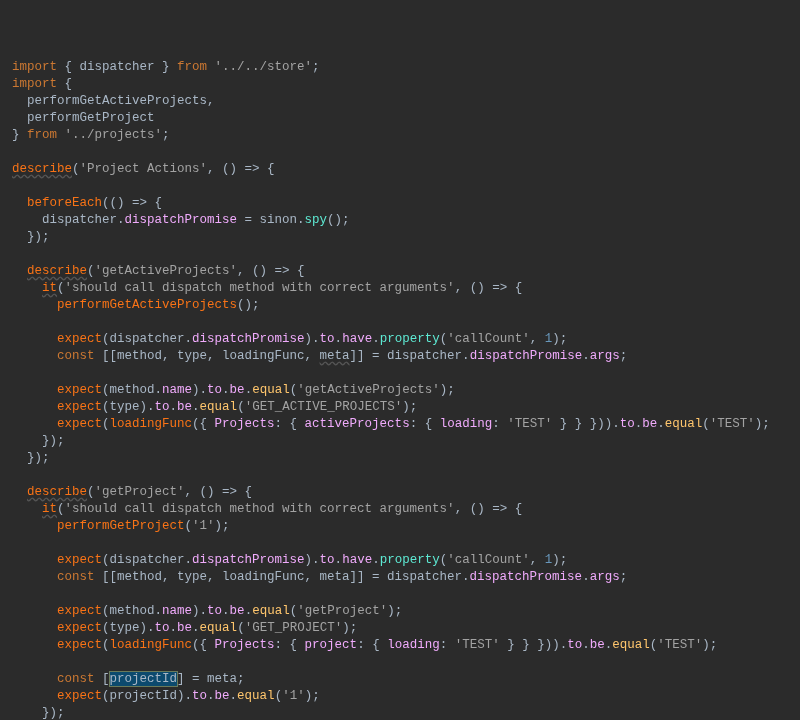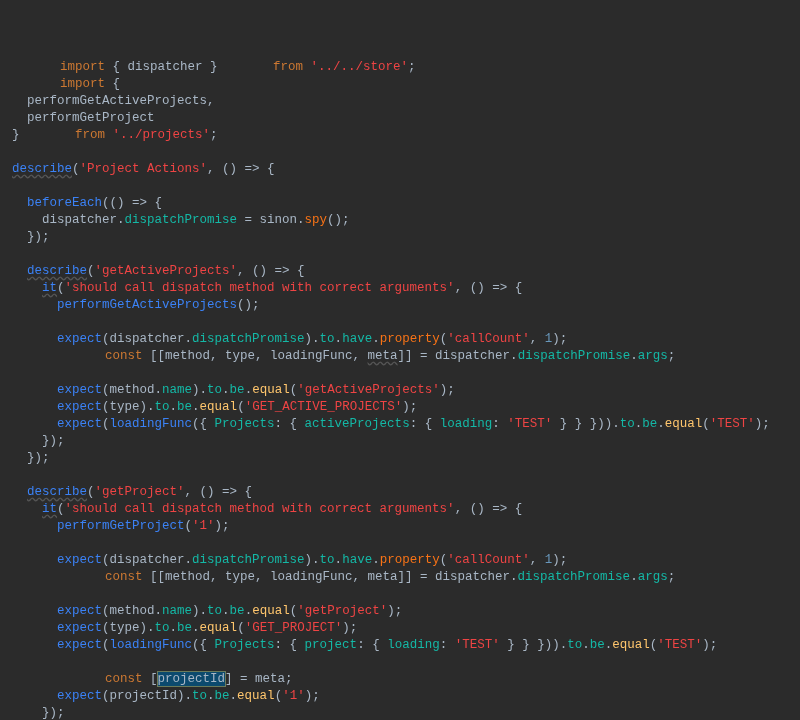--- a/index.html
+++ b/index.html
@@ -9,27 +9,27 @@
     font-family: Consolas, "Courier New", monospace;
     font-size: 12.5px;
     line-height: 17px;
     color: #a9b7c6;
     white-space: pre;
     width: 800px;
     height: 720px;
     box-sizing: border-box;
     overflow: hidden;
   }
-  .kw { color: #cc7832; margin-left: 48px; }              
-  .str { color: #ef4444; }             
-  .prop { color: #14b8a6; }            
+  .kw { color: #cc7832; }              
+  .str { color: #a3a3a3; }             
+  .prop { color: #f0abfc; }            
   .fn-y { color: #ffc66d; } 
-  .fn-yp { color: #f97316; }
+  .fn-yp { color: #5eead4; }
   .num { color: #6897bb; }
-  .call { color: #3b82f6; }            
+  .call { color: #f97316; }            
   .wavy { text-decoration: underline wavy rgba(128,128,128,0.5); text-underline-offset: 2px; }
   .boxed { background: #0c4a6e; outline: 1px solid #6a7a5a; }
 </style>
 </head>
 <body>
 
 
 <div><span><span class="kw">import</span><span> { dispatcher } </span><span class="kw">from </span><span class="str">'../../store'</span><span>;</span></span>
 <span><span class="kw">import</span><span> {</span></span>
 <span>  performGetActiveProjects,</span>

